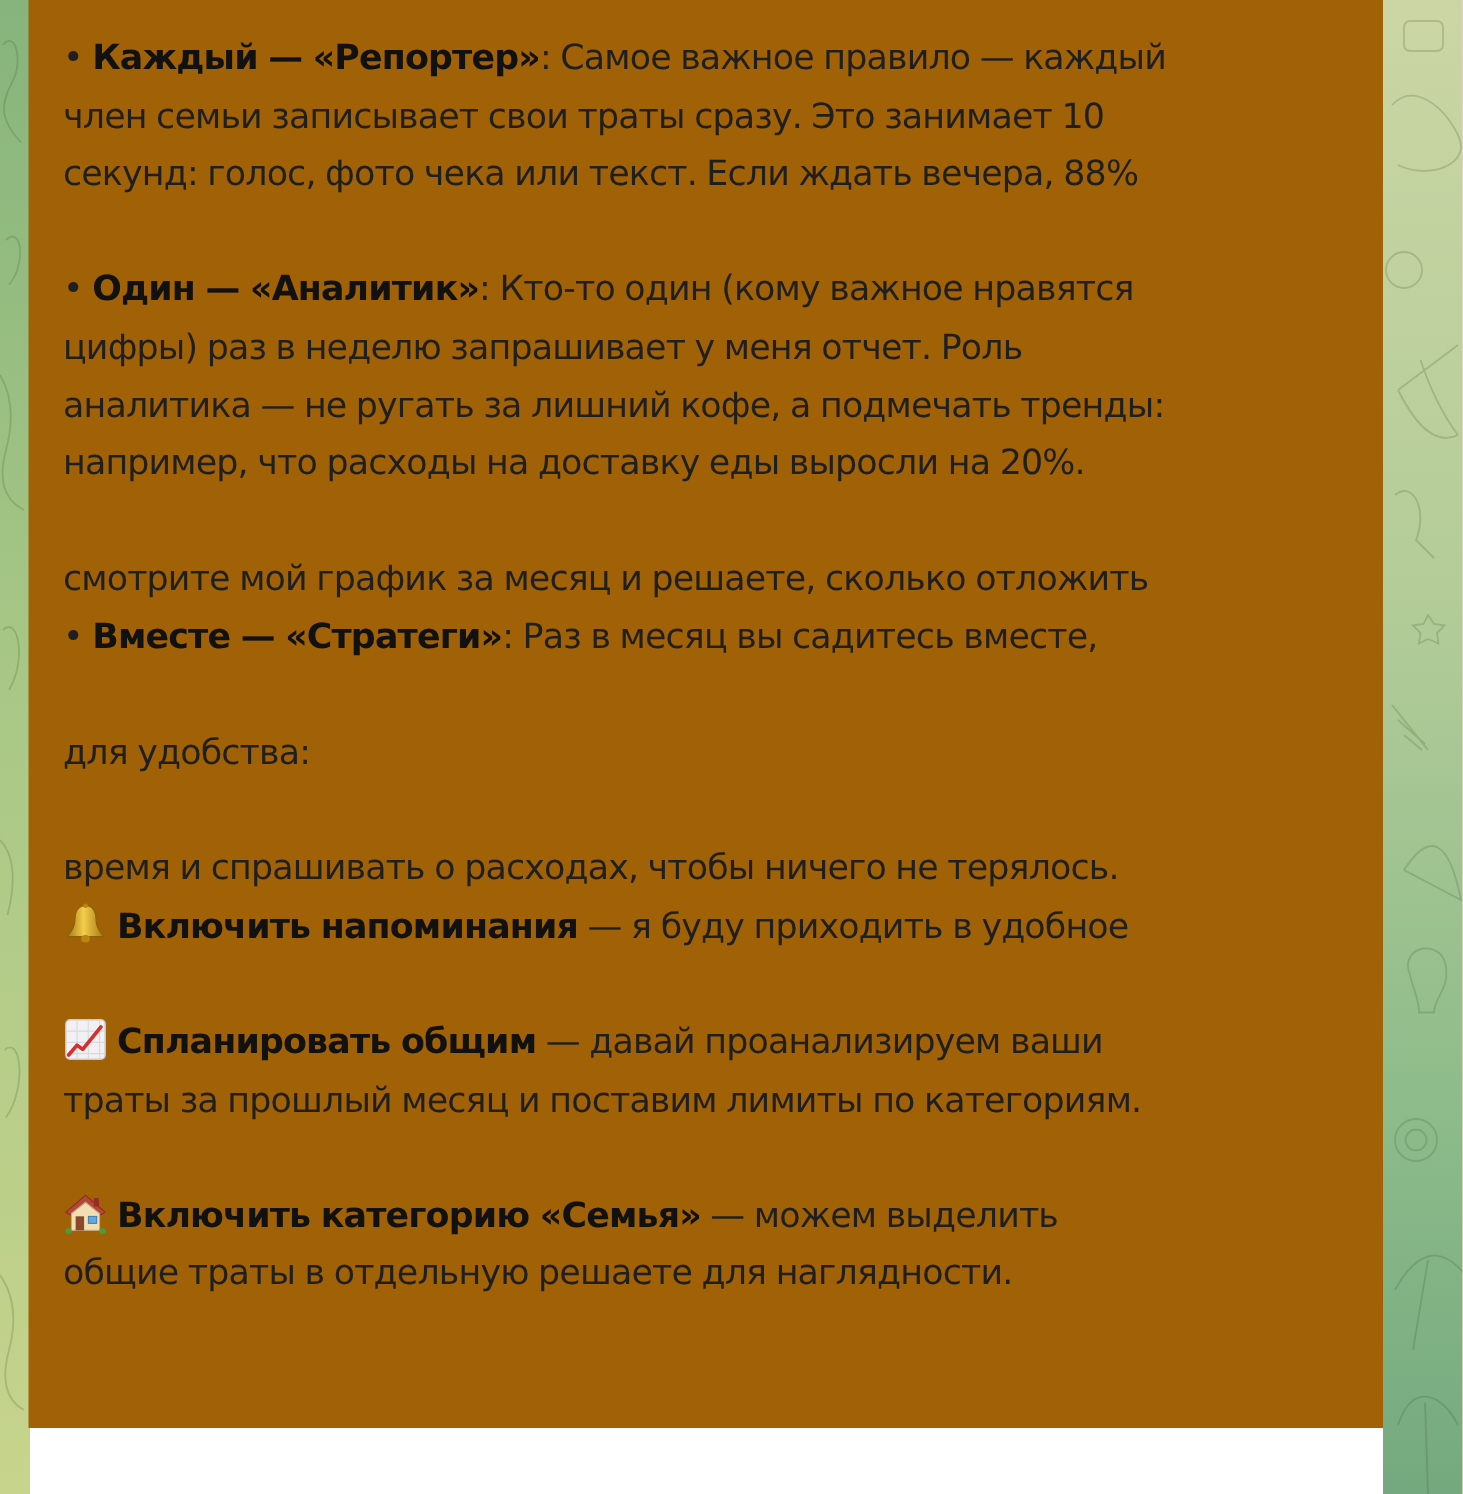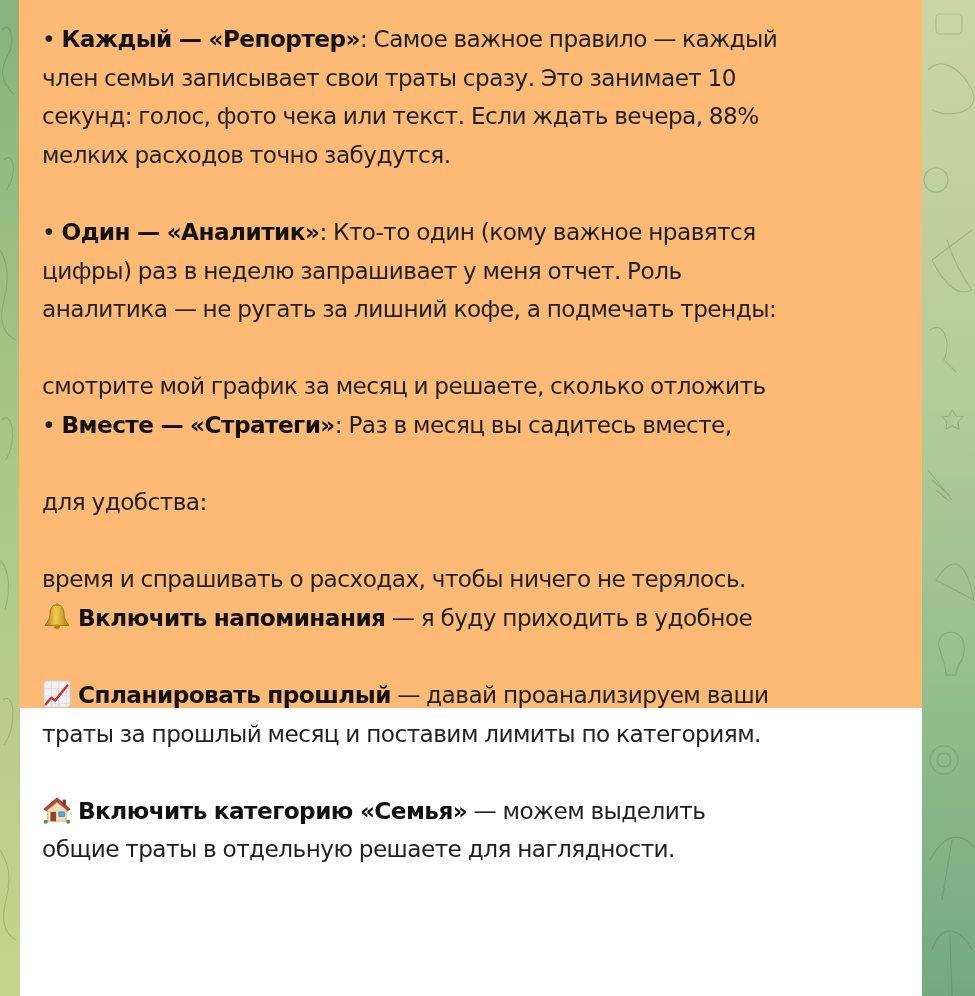--- a/index.html
+++ b/index.html
@@ -31,22 +31,22 @@
   .bg-doodle {
     position: absolute;
     inset: 0;
     opacity: 0.22;
   }
   .bubble {
     position: absolute;
     left: 19px;
     top: 0;
     width: 903px;
-    height: 708px;
-    background: #fdba74;
+    height: 952px;
+    background: #a16207;
   }
   .msg {
     position: absolute;
     left: 23px;
     top: 20px;
     width: 860px;
     font-family: "DejaVu Sans", sans-serif;
     font-size: 23.2px;
     line-height: 38.6px;
     color: #1f1f1f;
@@ -103,27 +103,27 @@
     </svg>
   </div>
 
   <div class="bubble">
     <div class="msg">
 
       <div class="para">
         <span class="line"><span>•</span> <b>Каждый — «Репортер»</b><span>: Самое важное правило — каждый</span></span>
         <span class="line">член семьи записывает свои траты сразу. Это занимает 10</span>
         <span class="line">секунд: голос, фото чека или текст. Если ждать вечера, 88%</span>
-        <span class="line">мелких расходов точно забудутся.</span>
       </div>
 
       <div class="para">
         <span class="line"><span>•</span> <b>Один — «Аналитик»</b><span>: Кто-то один (кому важное нравятся</span></span>
         <span class="line">цифры) раз в неделю запрашивает у меня отчет. Роль</span>
         <span class="line">аналитика — не ругать за лишний кофе, а подмечать тренды:</span>
+        <span class="line">например, что расходы на доставку еды выросли на 20%.</span>
       </div>
 
       <div class="para">
         <span class="line">смотрите мой график за месяц и решаете, сколько отложить</span>
         <span class="line"><span>•</span> <b>Вместе — «Стратеги»</b><span>: Раз в месяц вы садитесь вместе,</span></span>
       </div>
 
       <div class="para">
         <span class="line">для удобства:</span>
       </div>
@@ -149,21 +149,21 @@
             <rect x="2" y="2" width="28" height="28" rx="3" fill="#f1f1f4" stroke="#c9c9d1" stroke-width="1"></rect>
             <g stroke="#d8d8de" stroke-width="0.8">
               <line x1="2" y1="10" x2="30" y2="10"></line>
                 <line x1="2" y1="18" x2="30" y2="18"></line>
                 <line x1="2" y1="26" x2="30" y2="26"></line>
               <line x1="10" y1="2" x2="10" y2="30"></line>
                 <line x1="18" y1="2" x2="18" y2="30"></line>
                 <line x1="26" y1="2" x2="26" y2="30"></line>
             </g>
             <path d="M4 27 L10 20 L14 23 L27 7" fill="none" stroke="#d32f2f" stroke-width="2.6" stroke-linecap="round" stroke-linejoin="round"></path>
-          </svg><b>Спланировать прошлый</b><span> — давай проанализируем ваши</span></span>
+          </svg><b>Спланировать общим</b><span> — давай проанализируем ваши</span></span>
         <span class="line">траты за прошлый месяц и поставим лимиты по категориям.</span>
       </div>
 
       <div class="para" style="margin-bottom:0">
         <span class="line"><svg class="emoji" viewBox="0 0 32 32">
             <path d="M16 3 L2 15 L5 17 L16 8 L27 17 L30 15 Z" fill="#b5463a" stroke="#8f2f26" stroke-width="0.8"></path>
             <rect x="22" y="5" width="3.5" height="6" fill="#8f2f26"></rect>
             <path d="M6 16 L16 8 L26 16 L26 28 L6 28 Z" fill="#f2deb5" stroke="#c7a878" stroke-width="0.8"></path>
             <rect x="9" y="18" width="6" height="10" fill="#8a4a2a"></rect>
             <rect x="18" y="18" width="6" height="5" fill="#5fa8e0" stroke="#2d6fa8" stroke-width="0.6"></rect>

